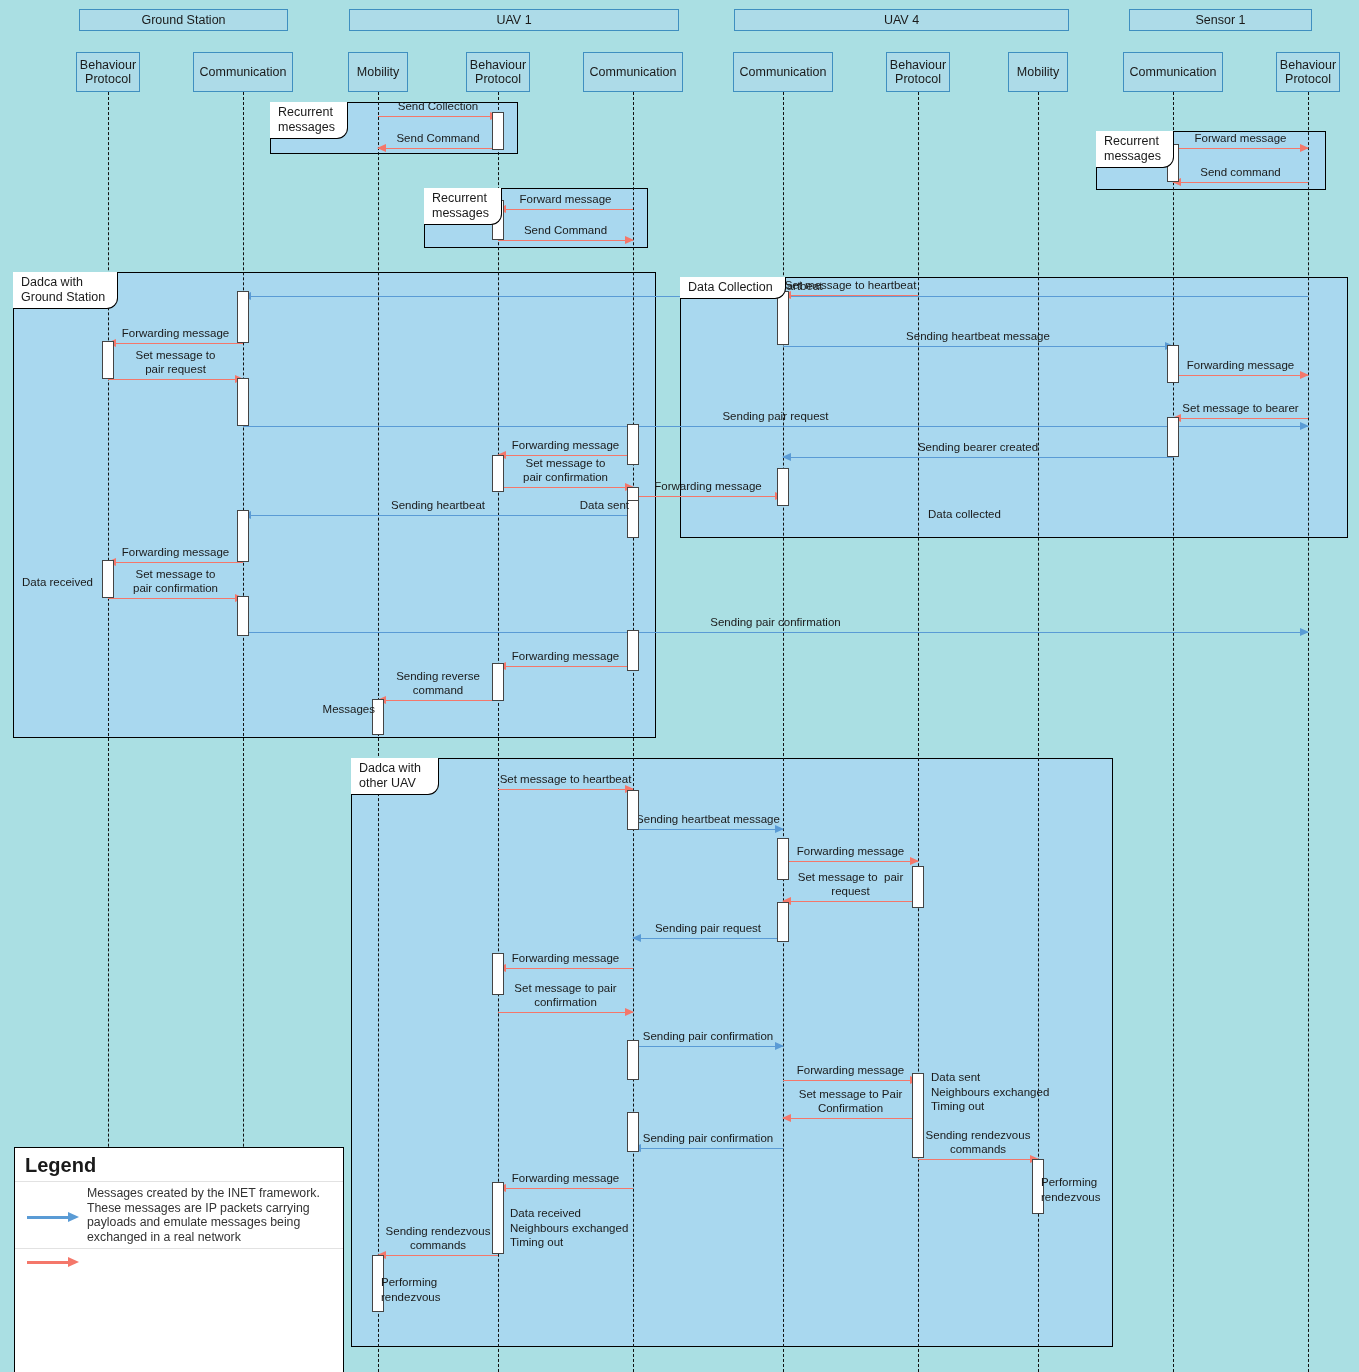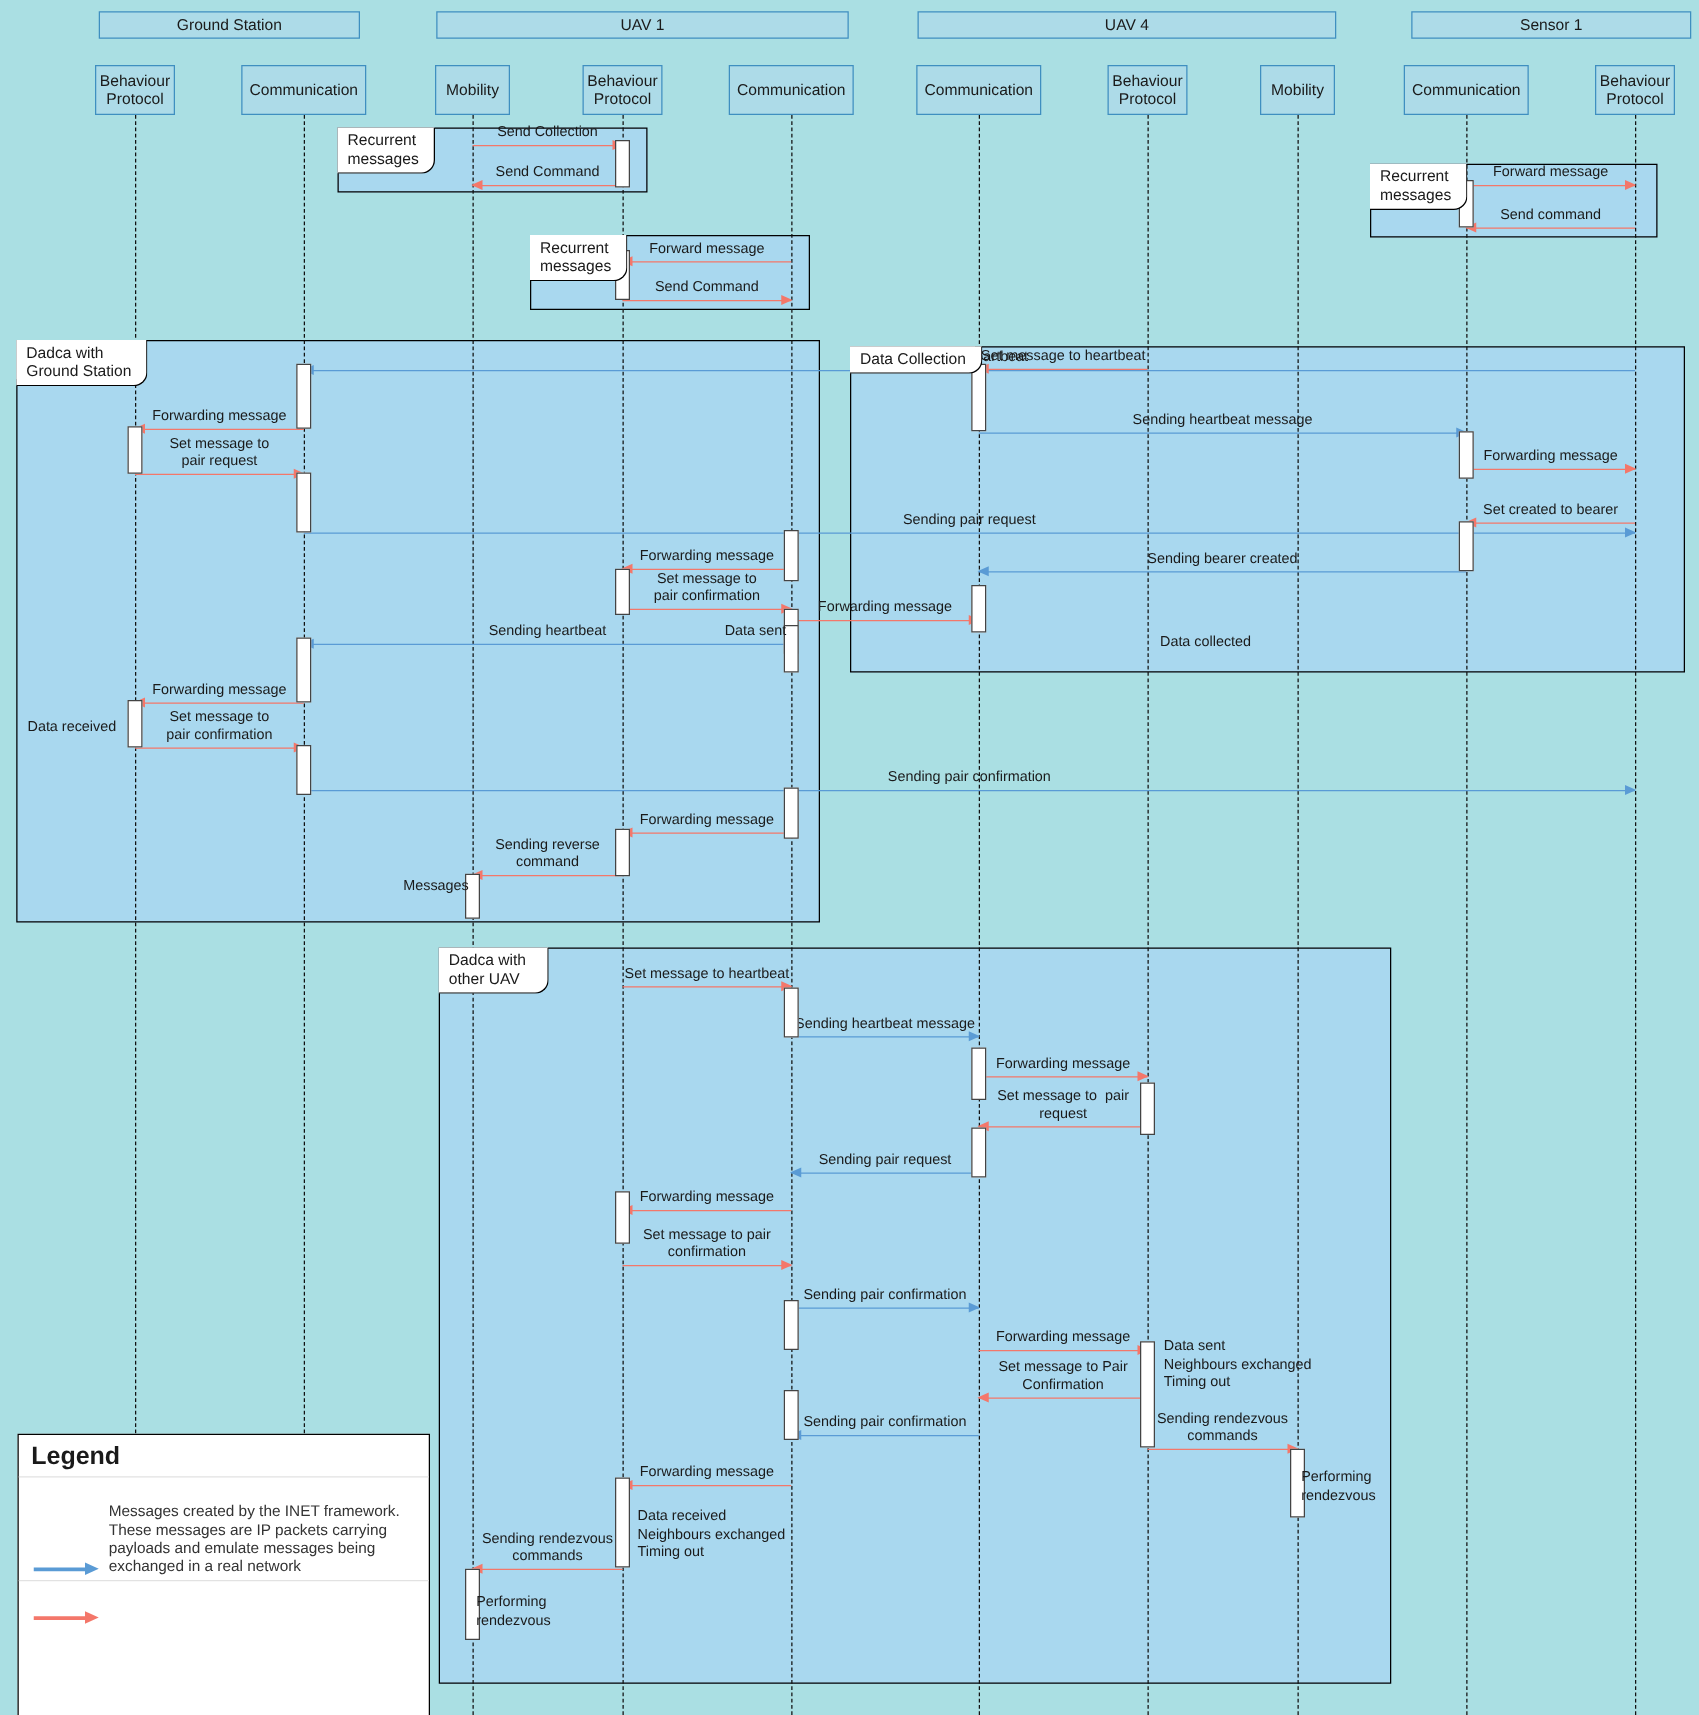--- a/index.html
+++ b/index.html
@@ -101,23 +101,23 @@
     position:absolute;
     left:14px;top:1106px;width:330px;height:228px;
     background:#ffffff;
     border:1.6px solid #000;
     box-sizing:border-box;
     z-index:20;
     margin-top:41px;
   }
   #legend .title{font-size:20px;font-weight:bold;padding:6px 0 4px 10px;}
   #legend .row{
-    display:flex;align-items:flex-end;
+    display:flex;align-items:center;
     border-top:1px solid #e2e2e2;
-    padding:20px 6px 4px 8px;
+    padding:4px 6px 4px 8px;
     box-sizing:border-box;
   }
   #legend .row:first-of-type{border-top:none;}
   #legend .swatch{width:60px;flex:0 0 60px;display:flex;align-items:center;justify-content:center;padding-top:4px;}
   #legend .txt{font-size:12.3px;line-height:14.6px;color:#333;padding-left:4px;}
   .lg-arrow{position:relative;width:52px;height:10px;}
   .lg-arrow .ln{position:absolute;left:0;top:4px;width:44px;height:0;}
   .lg-arrow .hd{position:absolute;top:0px;left:41px;width:0;height:0;}
   .lg-blue .ln{border-top:3px solid #5a9bd5;}
   .lg-blue .hd{border-top:5px solid transparent;border-bottom:5px solid transparent;border-left:11px solid #5a9bd5;}
@@ -158,21 +158,21 @@
     <div class="lifeline" style="left: 498px; top: 92px; height: 1280px; z-index: 3;"></div>
     <div class="lifeline" style="left: 633px; top: 92px; height: 1280px; z-index: 3;"></div>
     <div class="lifeline" style="left: 783px; top: 92px; height: 1280px; z-index: 3;"></div>
     <div class="lifeline" style="left: 918px; top: 92px; height: 1280px; z-index: 3;"></div>
     <div class="lifeline" style="left: 1038px; top: 92px; height: 1280px; z-index: 3;"></div>
     <div class="lifeline" style="left: 1173px; top: 92px; height: 1280px; z-index: 3;"></div>
     <div class="lifeline" style="left: 1308px; top: 92px; height: 1280px; z-index: 3;"></div>
     <div class="group-hdr" style="left: 79px; top: 9px; width: 209px; z-index: 8;">Ground Station</div>
     <div class="group-hdr" style="left: 349px; top: 9px; width: 330px; z-index: 8;">UAV 1</div>
     <div class="group-hdr" style="left: 734px; top: 9px; width: 335px; z-index: 8;">UAV 4</div>
-    <div class="group-hdr" style="left: 1129px; top: 9px; width: 224px; z-index: 8;">Sensor 1</div>
+    <div class="group-hdr" style="left: 1129px; top: 9px; width: 183px; z-index: 8;">Sensor 1</div>
     <div class="lf-head" style="left: 76px; top: 52px; width: 64px; z-index: 8; white-space: pre;">Behaviour
 Protocol</div>
     <div class="lf-head" style="left: 193px; top: 52px; width: 100px; z-index: 8; white-space: pre;">Communication</div>
     <div class="lf-head" style="left: 348px; top: 52px; width: 60px; z-index: 8; white-space: pre;">Mobility</div>
     <div class="lf-head" style="left: 466px; top: 52px; width: 64px; z-index: 8; white-space: pre;">Behaviour
 Protocol</div>
     <div class="lf-head" style="left: 583px; top: 52px; width: 100px; z-index: 8; white-space: pre;">Communication</div>
     <div class="lf-head" style="left: 733px; top: 52px; width: 100px; z-index: 8; white-space: pre;">Communication</div>
     <div class="lf-head" style="left: 886px; top: 52px; width: 64px; z-index: 8; white-space: pre;">Behaviour
 Protocol</div>
@@ -316,21 +316,21 @@
       <div class="lbl">Sending heartbeat message</div>
     </div>
     <div class="msg intern" style="left: 1173px; top: 375px; width: 135px;">
       <div class="line"></div>
       <div class="arrowhead right"></div>
       <div class="lbl">Forwarding message</div>
     </div>
     <div class="msg intern" style="left: 1173px; top: 418px; width: 135px;">
       <div class="line"></div>
       <div class="arrowhead left"></div>
-      <div class="lbl">Set created to bearer</div>
+      <div class="lbl">Set message to bearer</div>
     </div>
     <div class="msg inet" style="left: 783px; top: 457px; width: 390px;">
       <div class="line"></div>
       <div class="arrowhead left"></div>
       <div class="lbl">Sending bearer created</div>
     </div>
     <div class="msg intern" style="left: 633px; top: 496px; width: 150px;">
       <div class="line"></div>
       <div class="arrowhead right"></div>
       <div class="lbl">Forwarding message</div>

